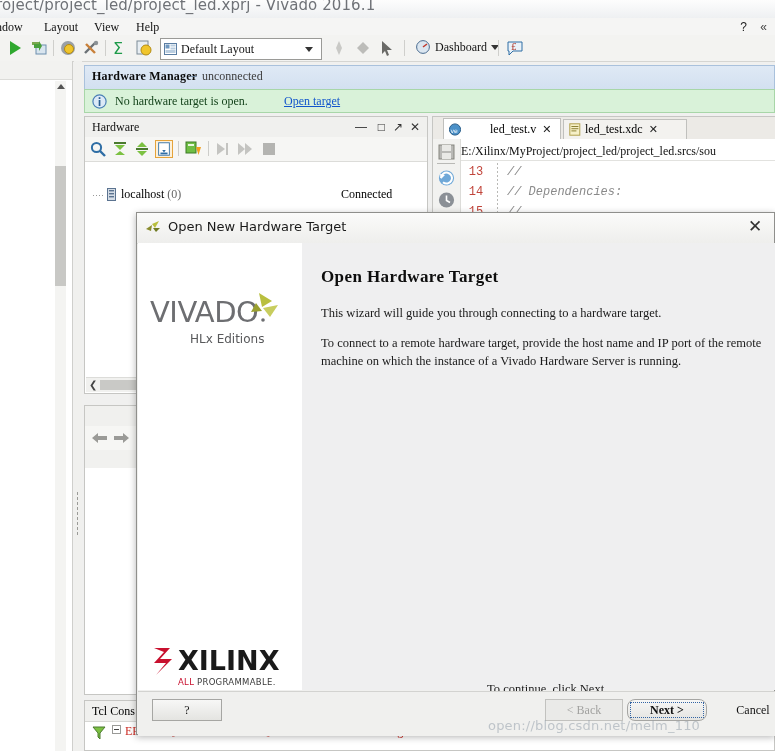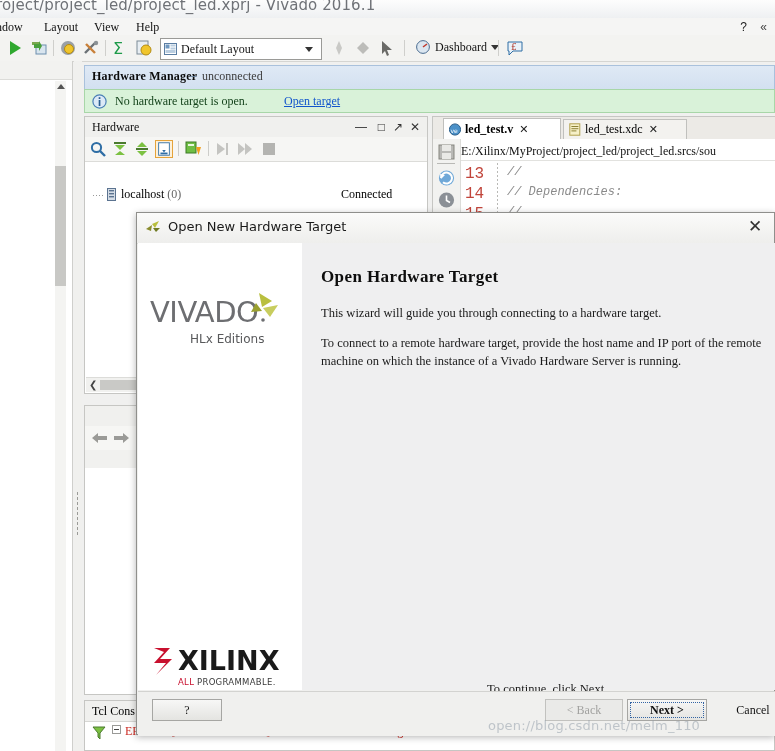--- a/index.html
+++ b/index.html
@@ -178,37 +178,37 @@
     box-sizing:border-box;overflow:hidden;
   }
   .ed-tabs{position:absolute;left:0;top:0;width:343px;height:22px;background:#eceae6;}
   .ed-tab{
     position:absolute;top:1px;height:21px;background:#fff;border:1px solid #c0c0bd;
     border-bottom:none;display:flex;align-items:center;gap:4px;padding:0 5px;box-sizing:border-box;
   }
   .ed-tab.inactive{background:#f3f2ef;top:2px;height:20px;}
   .ed-tab .t-ico{width:12px;height:13px;flex:none;}
   .ed-tab .t-lbl{font-family:"Liberation Serif",serif;font-size:12px;white-space:nowrap;}
-  .ed-tab.active .t-lbl{font-weight:bold;}
+  .ed-tab.active .t-lbl{font-weight:normal;margin-left:25px;}
   .ed-tab .t-x{font-size:11px;color:#222;cursor:pointer;margin-left:2px;}
 
   .ed-path{
     position:absolute;left:28px;top:24px;width:315px;height:20px;
     font-family:"Liberation Serif",serif;font-size:12px;color:#111;
     white-space:nowrap;overflow:hidden;padding-top:3px;box-sizing:border-box;
     border-bottom:1px solid #e2e2df;
   }
   .ed-gutter{position:absolute;left:0;top:22px;width:27px;height:557px;background:#f2f2f0;
     border-right:1px solid #dcdcd9;}
   .ed-gutter .gico{position:absolute;left:4px;width:19px;height:18px;}
   .ed-gutter .gsep{position:absolute;left:4px;top:24px;width:18px;height:1px;background:#b9b9b6;}
   .code-line{position:absolute;left:28px;height:20px;width:315px;}
   .code-line .ln{
-    position:absolute;left:4px;top:2px;width:22px;text-align:left;
-    font-family:"Liberation Mono",monospace;font-size:16px;color:#c1453b;
+    position:absolute;left:4px;top:2px;width:22px;text-align:center;
+    font-family:"Liberation Mono",monospace;font-size:12px;color:#c1453b;
   }
   .code-line .vbar{position:absolute;left:36px;top:0;width:1px;height:20px;
     background-image:linear-gradient(#b9b9b6 50%,transparent 50%);background-size:1px 4px;}
   .code-line .tx{position:absolute;left:46px;top:2px;font-family:"Liberation Mono",monospace;
     font-size:12px;color:#8a8a8a;font-style:italic;white-space:nowrap;}
 
   
   .tcl{
     position:absolute;left:84px;top:700px;width:691px;height:51px;
     background:#fff;border:1px solid #c6c6c3;box-sizing:border-box;
@@ -268,21 +268,21 @@
     position:absolute;left:1px;top:478px;width:637px;height:44px;
     background:#f0f0ee;border-top:1px solid #d3d3d0;
   }
   .dbtn{
     position:absolute;top:7px;height:22px;box-sizing:border-box;
     font-family:"Liberation Serif",serif;font-size:12px;text-align:center;line-height:20px;
     background:linear-gradient(#f7f7f6,#e4e4e1);border:1px solid #a6a6a3;color:#111;cursor:pointer;
   }
   .dbtn.help{left:14px;width:70px;}
   .dbtn.back{left:407px;width:78px;color:#a2a2a0;background:#eaeae8;border-color:#c2c2bf;cursor:default;}
-  .dbtn.next{left:489px;width:80px;font-weight:bold;}
+  .dbtn.next{left:489px;width:80px;font-weight:bold;border-radius:8px;}
   .dbtn.next .focusring{position:absolute;left:2px;top:2px;right:2px;bottom:2px;
     border:1px dotted #3465a4;}
   .dbtn.cancel{left:576px;width:78px;border-color:transparent;background:transparent;}
 
   .watermark{
     position:absolute;left:488px;top:718px;width:287px;height:18px;
     font-family:"DejaVu Sans",sans-serif;font-size:13px;color:rgba(150,160,172,.55);
     white-space:nowrap;pointer-events:none;letter-spacing:.2px;
   }
 </style>

